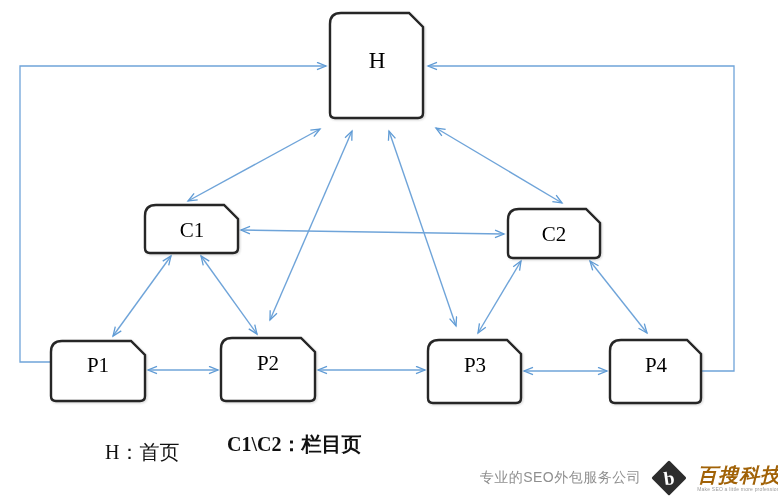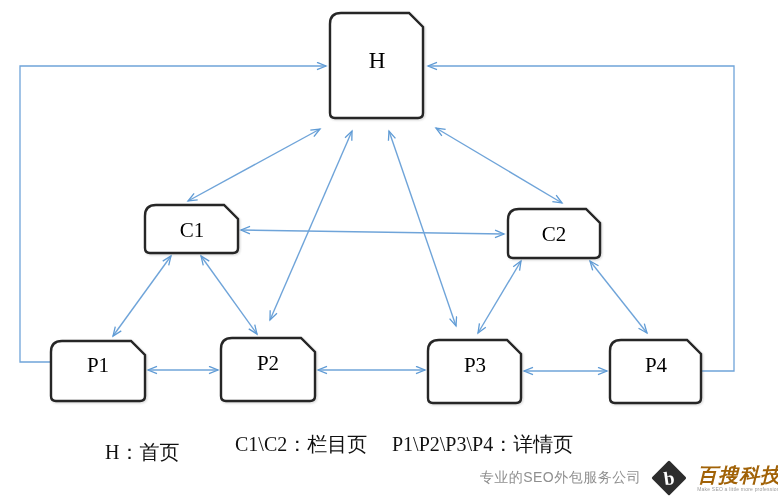--- a/index.html
+++ b/index.html
@@ -8,21 +8,21 @@
   svg.diagram{position:absolute;top:0;left:0;display:block;}
   .node{fill:#ffffff;stroke:#262626;stroke-width:2.4;filter:drop-shadow(1.6px 1.8px 0.8px rgba(130,130,130,0.35));}
   .node-label{font-family:"Liberation Serif","DejaVu Serif",serif;font-size:21px;fill:#000000;text-anchor:middle;}
   .node-label.big{font-size:23px;}
   .edge{stroke:#6fa4d9;stroke-width:1.4;fill:none;}
   .loop{stroke:#6fa4d9;stroke-width:1.3;fill:none;}
   .legend{position:absolute;top:431px;left:0;width:778px;height:28px;
           font-family:"Liberation Serif","DejaVu Serif",serif;font-size:20px;color:#111111;}
   .legend span{position:absolute;top:0;white-space:nowrap;}
   .legend-item-home{left:105px;margin-top:8px;}
-  .legend-item-category{left:235px;}
+  .legend-item-category{left:227px;font-weight:bold;}
   .legend-item-detail{left:392px;}
   .footer{position:absolute;top:457px;left:8px;width:776px;height:42px;
           display:flex;justify-content:flex-end;align-items:center;gap:9px;}
   .slogan{color:#8f8f8f;font-size:14px;letter-spacing:0.5px;}
   .brand{display:flex;flex-direction:column;align-items:flex-start;line-height:1;}
   .brand-name{font-family:"Liberation Serif","DejaVu Serif",serif;font-size:20px;font-weight:700;
               font-style:italic;color:#a16207;letter-spacing:1px;}
   .brand-tagline{font-size:5px;color:#9a9a9a;margin-top:2px;letter-spacing:0.2px;}
   .logo-box{width:38px;height:38px;flex:0 0 auto;}
 </style>
@@ -67,21 +67,20 @@
     <text class="node-label" x="554" y="241">C2</text>
     <text class="node-label" x="98" y="372">P1</text>
     <text class="node-label" x="268" y="370">P2</text>
     <text class="node-label" x="475" y="372">P3</text>
     <text class="node-label" x="656" y="372">P4</text>
   </svg>
 
   <div class="legend">
     <span class="legend-item-home">H：首页</span>
     <span class="legend-item-category">C1\C2：栏目页</span>
-    <span class="legend-item-detail">P1\P2\P3\P4：详情页</span>
   </div>
 
   <div class="footer">
     <span class="slogan">专业的SEO外包服务公司</span>
     <svg class="logo-box" viewBox="0 0 40 40">
       <path d="M20,3.5 L36.5,20 L20,36.5 L3.5,20 Z" fill="#2d2d2d" stroke="#2d2d2d" stroke-width="3" stroke-linejoin="round"></path>
       <text x="20" y="27" text-anchor="middle" font-size="20" font-weight="bold" fill="#ffffff" font-family="Liberation Serif, serif" transform="rotate(-8 20 20)">b</text>
     </svg>
     <span class="brand">
       <span class="brand-name">百搜科技</span>

